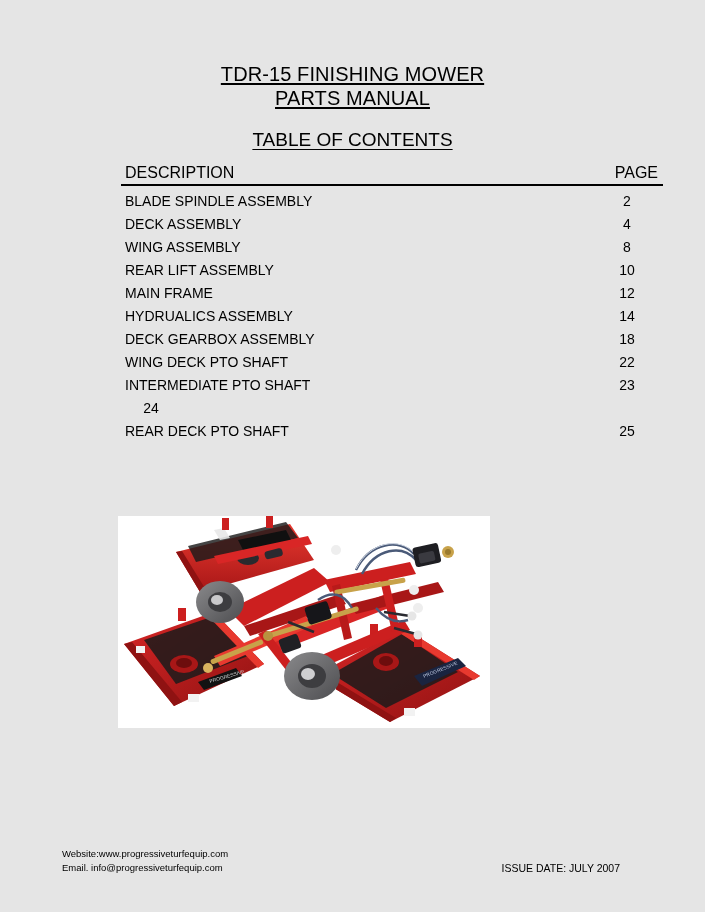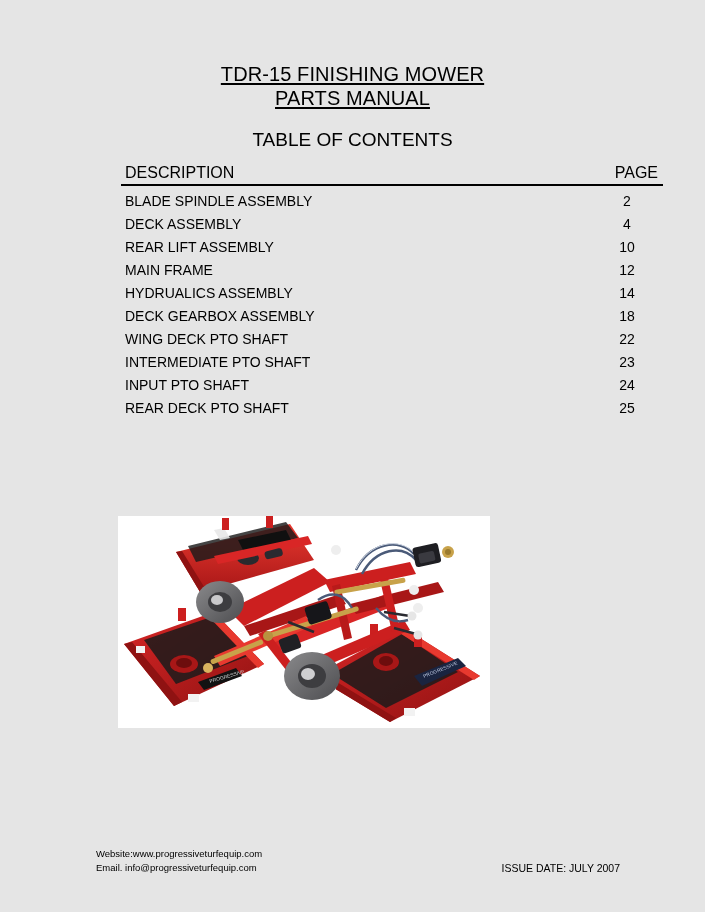--- a/index.html
+++ b/index.html
@@ -44,20 +44,21 @@
   .toc-title {
     position: absolute;
     top: 128px;
     left: 0;
     width: 705px;
     text-align: center;
     font-size: 19px;
     line-height: 23px;
   }
   .toc-title span.u {
+    text-decoration: underline;
     text-underline-offset: 3px;
   }
 
   
   .toc {
     position: absolute;
     left: 78px;
     top: 163px;
     width: 542px;
     margin-left: 43px;
@@ -109,21 +110,20 @@
   .photo svg { display: block; }
 
   
   .footer-left {
     position: absolute;
     left: 62px;
     top: 847px;
     font-size: 9.5px;
     line-height: 14px;
     white-space: nowrap;
-    margin-left: 34px;
   }
   .footer-right {
     position: absolute;
     left: 0;
     top: 861px;
     width: 685px;
     text-align: right;
     padding-right: 65px;
     box-sizing: border-box;
     font-size: 10.5px;
@@ -158,20 +158,24 @@
     <div id="toc-rows">
         <div class="toc-row">
           <div class="desc">BLADE SPINDLE ASSEMBLY</div>
           <div class="page-no">2</div>
         </div>
         <div class="toc-row">
           <div class="desc">DECK ASSEMBLY</div>
           <div class="page-no">4</div>
         </div>
         <div class="toc-row">
+          <div class="desc">WING ASSEMBLY</div>
+          <div class="page-no">8</div>
+        </div>
+        <div class="toc-row">
           <div class="desc">REAR LIFT ASSEMBLY</div>
           <div class="page-no">10</div>
         </div>
         <div class="toc-row">
           <div class="desc">MAIN FRAME</div>
           <div class="page-no">12</div>
         </div>
         <div class="toc-row">
           <div class="desc">HYDRUALICS ASSEMBLY</div>
           <div class="page-no">14</div>
@@ -182,21 +186,20 @@
         </div>
         <div class="toc-row">
           <div class="desc">WING DECK PTO SHAFT</div>
           <div class="page-no">22</div>
         </div>
         <div class="toc-row">
           <div class="desc">INTERMEDIATE PTO SHAFT</div>
           <div class="page-no">23</div>
         </div>
         <div class="toc-row">
-          <div class="desc">INPUT PTO SHAFT</div>
           <div class="page-no">24</div>
         </div>
         <div class="toc-row">
           <div class="desc">REAR DECK PTO SHAFT</div>
           <div class="page-no">25</div>
         </div>
       </div>
   </div>
 
   <div class="photo">

